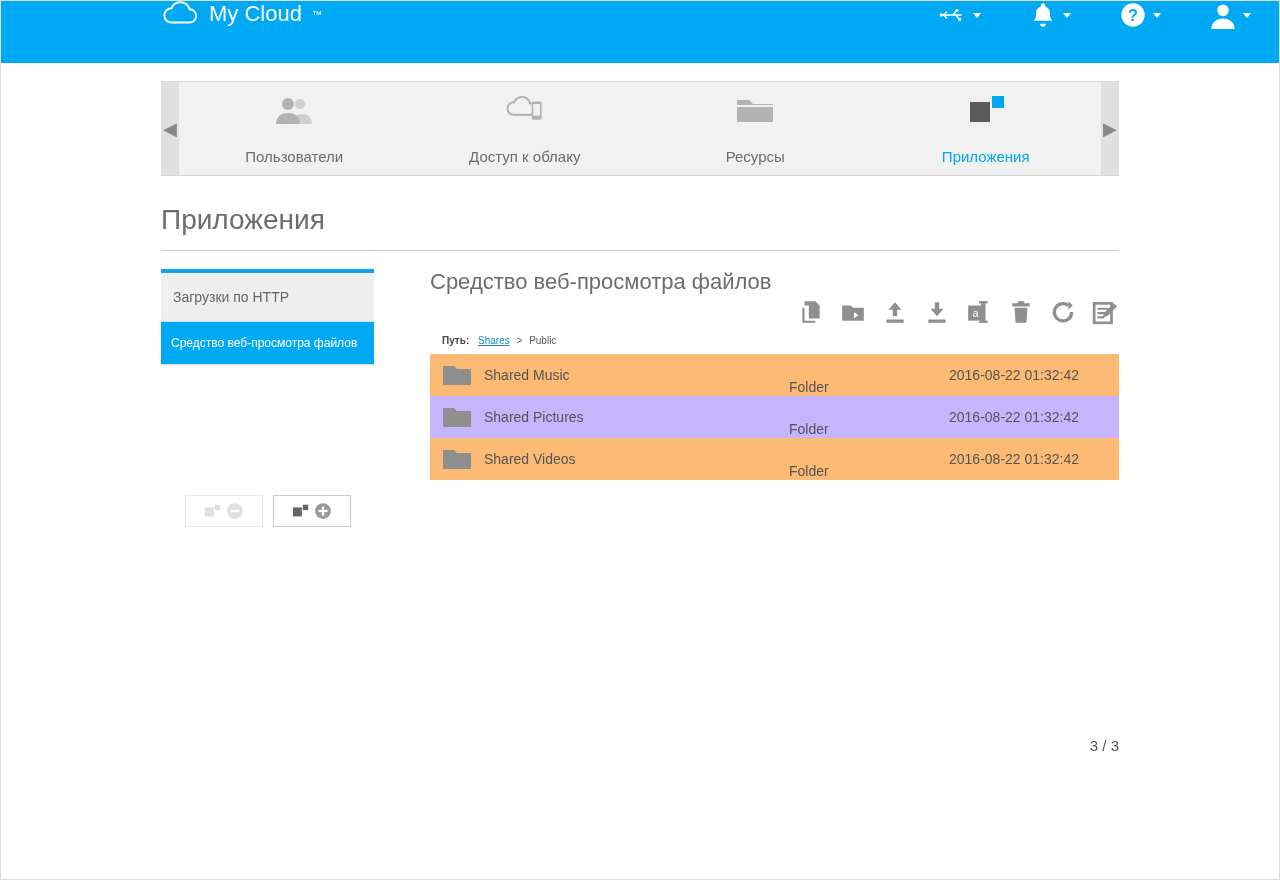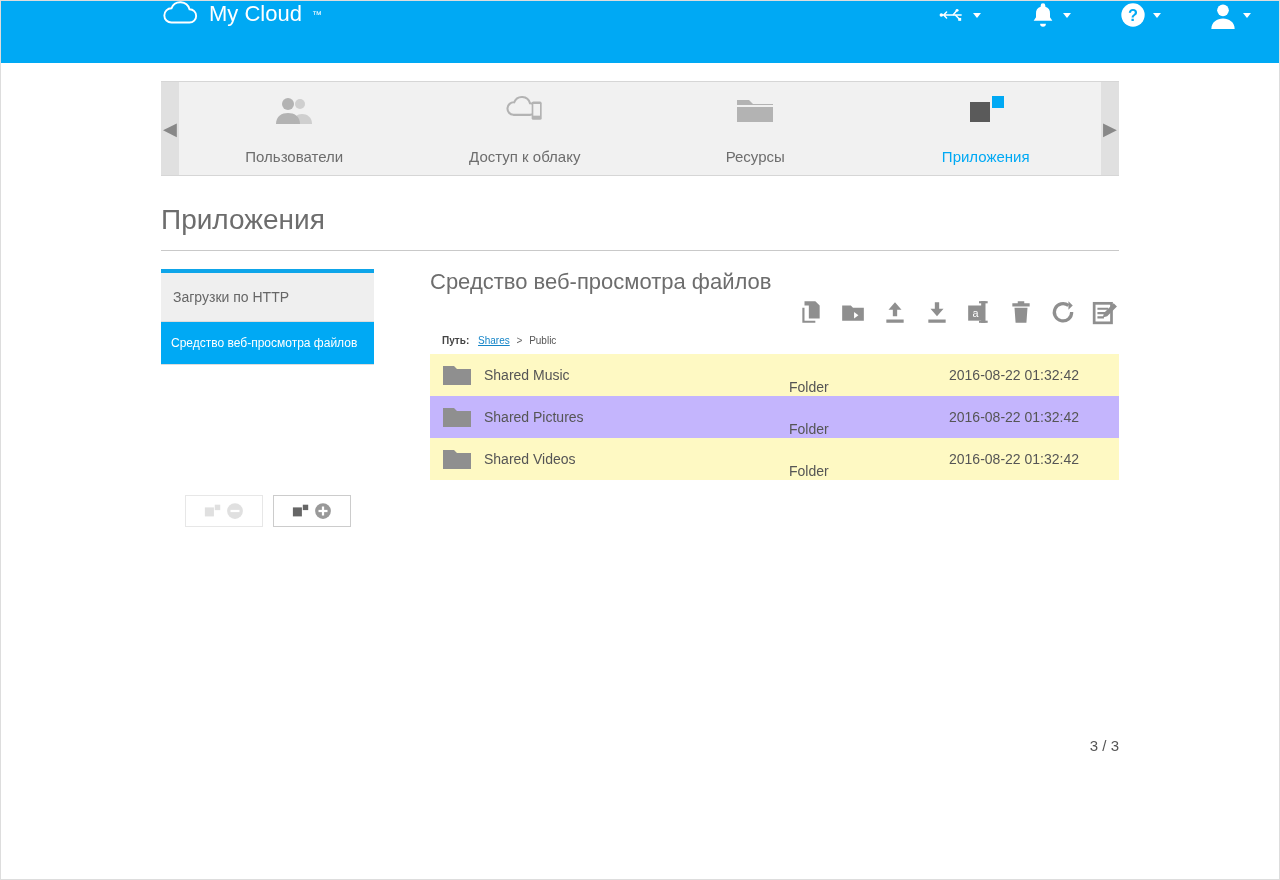--- a/index.html
+++ b/index.html
@@ -46,21 +46,21 @@
 .toolbar .tbtn { width:28px; height:26px; cursor:pointer; }
 .toolbar .tbtn svg { width:28px; height:26px; fill:#8f8f8f; }
 
 .path-row { font-size:10px; color:#444; margin-bottom:8px; padding-left:12px;}
 .path-label { font-weight:bold; margin-right:6px; }
 .path-link { color:#1585c8; text-decoration:underline; cursor:pointer; }
 .path-sep { color:#666; margin:0 4px; }
 .path-cur { color:#555; }
 
 .file-list { }
-.frow { display:flex; align-items:center; height:42px; padding:0 10px 0 12px; font-size:14px; color:#555; background:#fef9c3; cursor:pointer;}
+.frow { display:flex; align-items:center; height:42px; padding:0 10px 0 12px; font-size:14px; color:#555; background:#fdba74; cursor:pointer;}
 .frow.hover { background:#c4b5fd; }
 .frow .ficon { width:30px; height:24px; margin-right:12px; }
 .frow .fname { flex:1; }
 .frow .ftype { width:160px;margin-top:23px; }
 .frow .fdate { width:160px; text-align:left; }
 
 .footer-count { text-align:right; color:#555; font-size:15px; margin:210px 160px 0 8px; }
 
 </style>
 </head>

